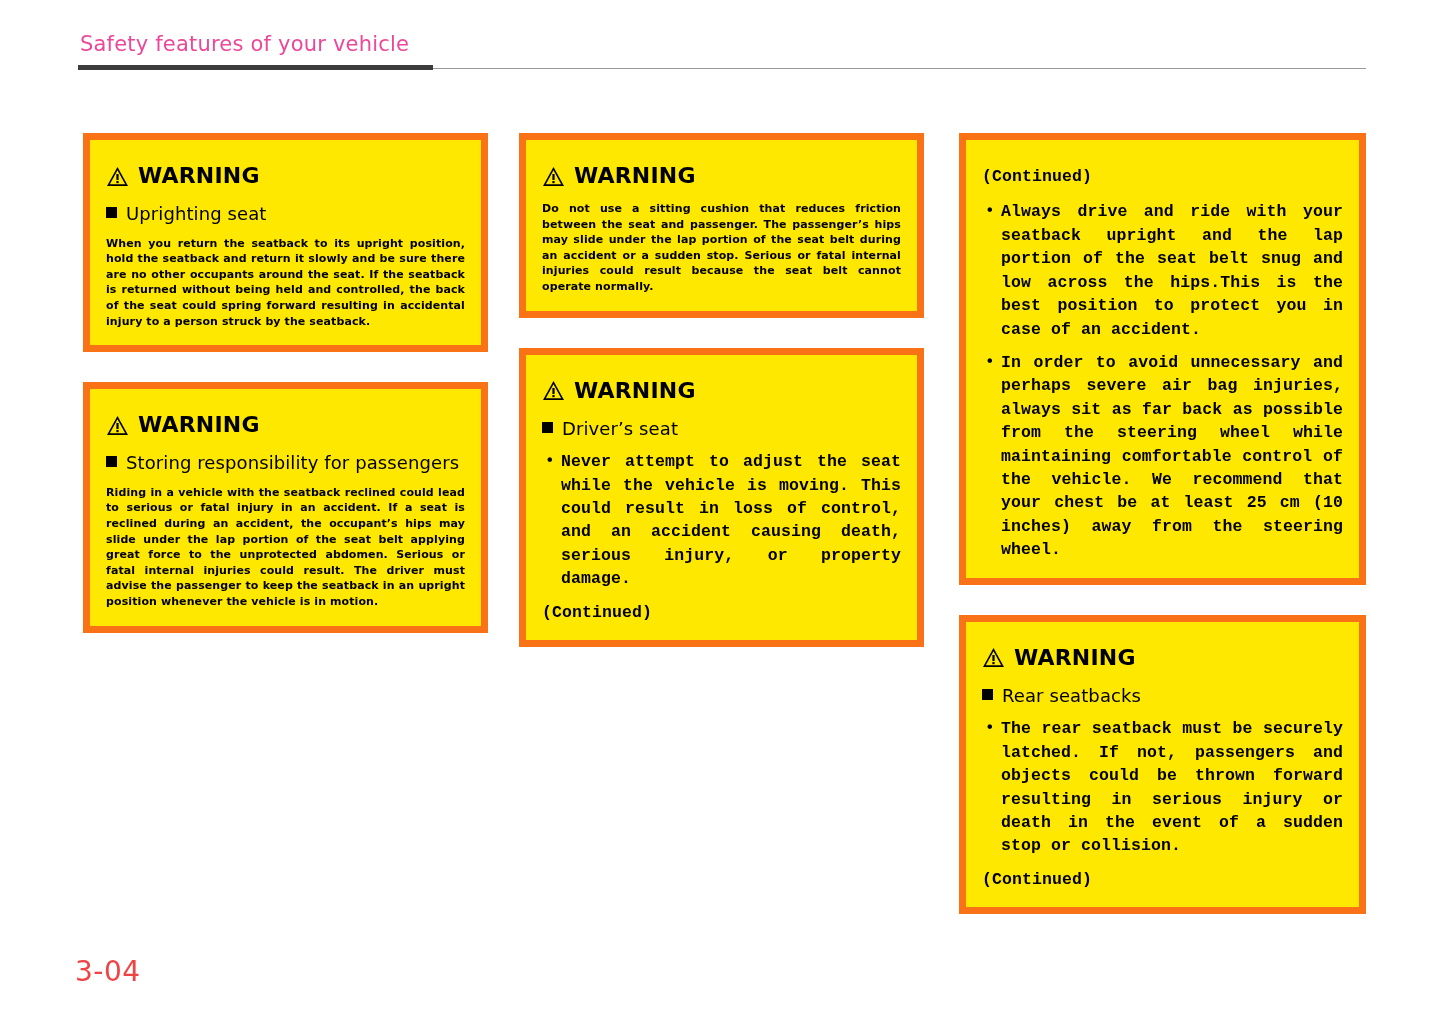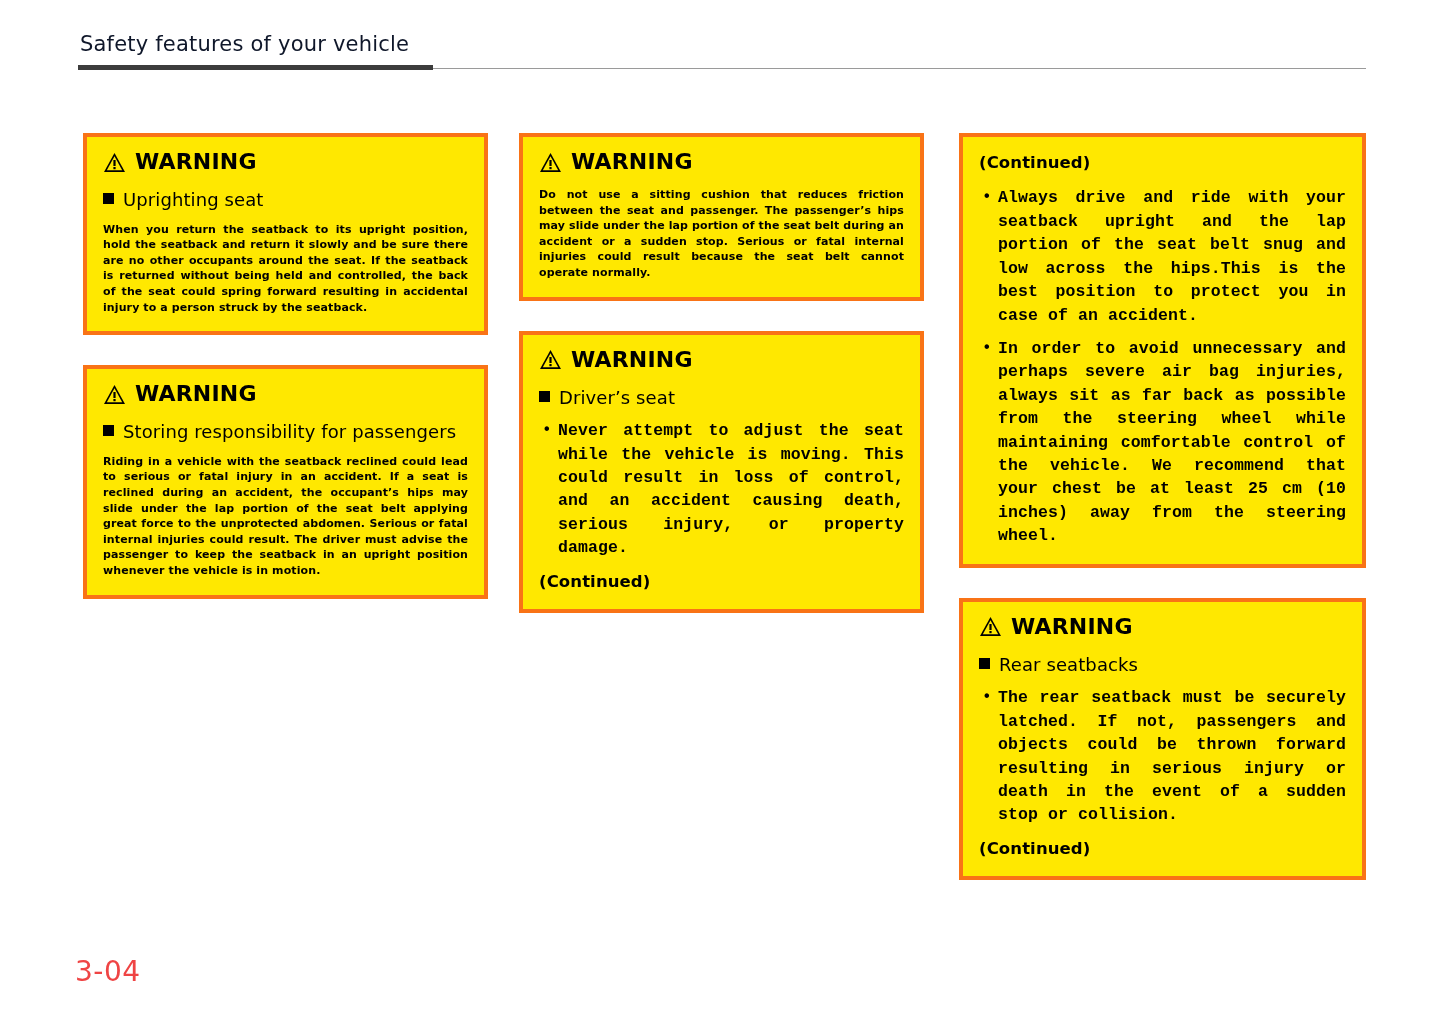--- a/index.html
+++ b/index.html
@@ -21,21 +21,21 @@
     position: absolute;
     top: 34px;
     left: 78px;
     width: 1288px;
     height: 40px;
   }
   .header-title {
     font-family: "DejaVu Sans", sans-serif;
     font-size: 21px;
     font-weight: 400;
-    color: #0f172a;
+    color: #ec4899;
     letter-spacing: 0.2px;
     line-height: 1;
     position: absolute;
     left: 2px;
     top: 0px;
     white-space: nowrap;
   }
   .header-rule-thick {
     position: absolute;
     left: 0;
@@ -64,23 +64,23 @@
     position: absolute;
     top: 0;
   }
   .col-1 { left: 0px;   width: 405px; }
   .col-2 { left: 436px; width: 405px; }
   .col-3 { left: 876px; width: 407px; }
 
   
   .warnbox {
     background: #ffe800;
-    border: 4px solid #f97316;
+    border: 7px solid #f97316;
     box-sizing: border-box;
-    padding: 14px 16px 16px 16px;
+    padding: 25px 16px 16px 16px;
     margin-bottom: 30px;
   }
   .warn-head {
     display: flex;
     align-items: center;
     gap: 9px;
     margin-bottom: 14px;
   }
   .warn-head-label {
     font-size: 22px;
@@ -153,20 +153,21 @@
     position: absolute;
     left: 3px;
     top: 0;
     font-size: 16px;
   }
   .cont-line {
     font-size: 16.5px;
     font-weight: 700;
     line-height: 1.42;
     letter-spacing: 0.1px;
+    font-family: Liberation Mono, monospace;
   }
   .cont-top { margin-bottom: 12px; }
   .cont-bottom { margin-top: 10px; }
 
   
   .page-number {
     position: absolute;
     left: 75px;
     top: 955px;
     font-size: 28px;

